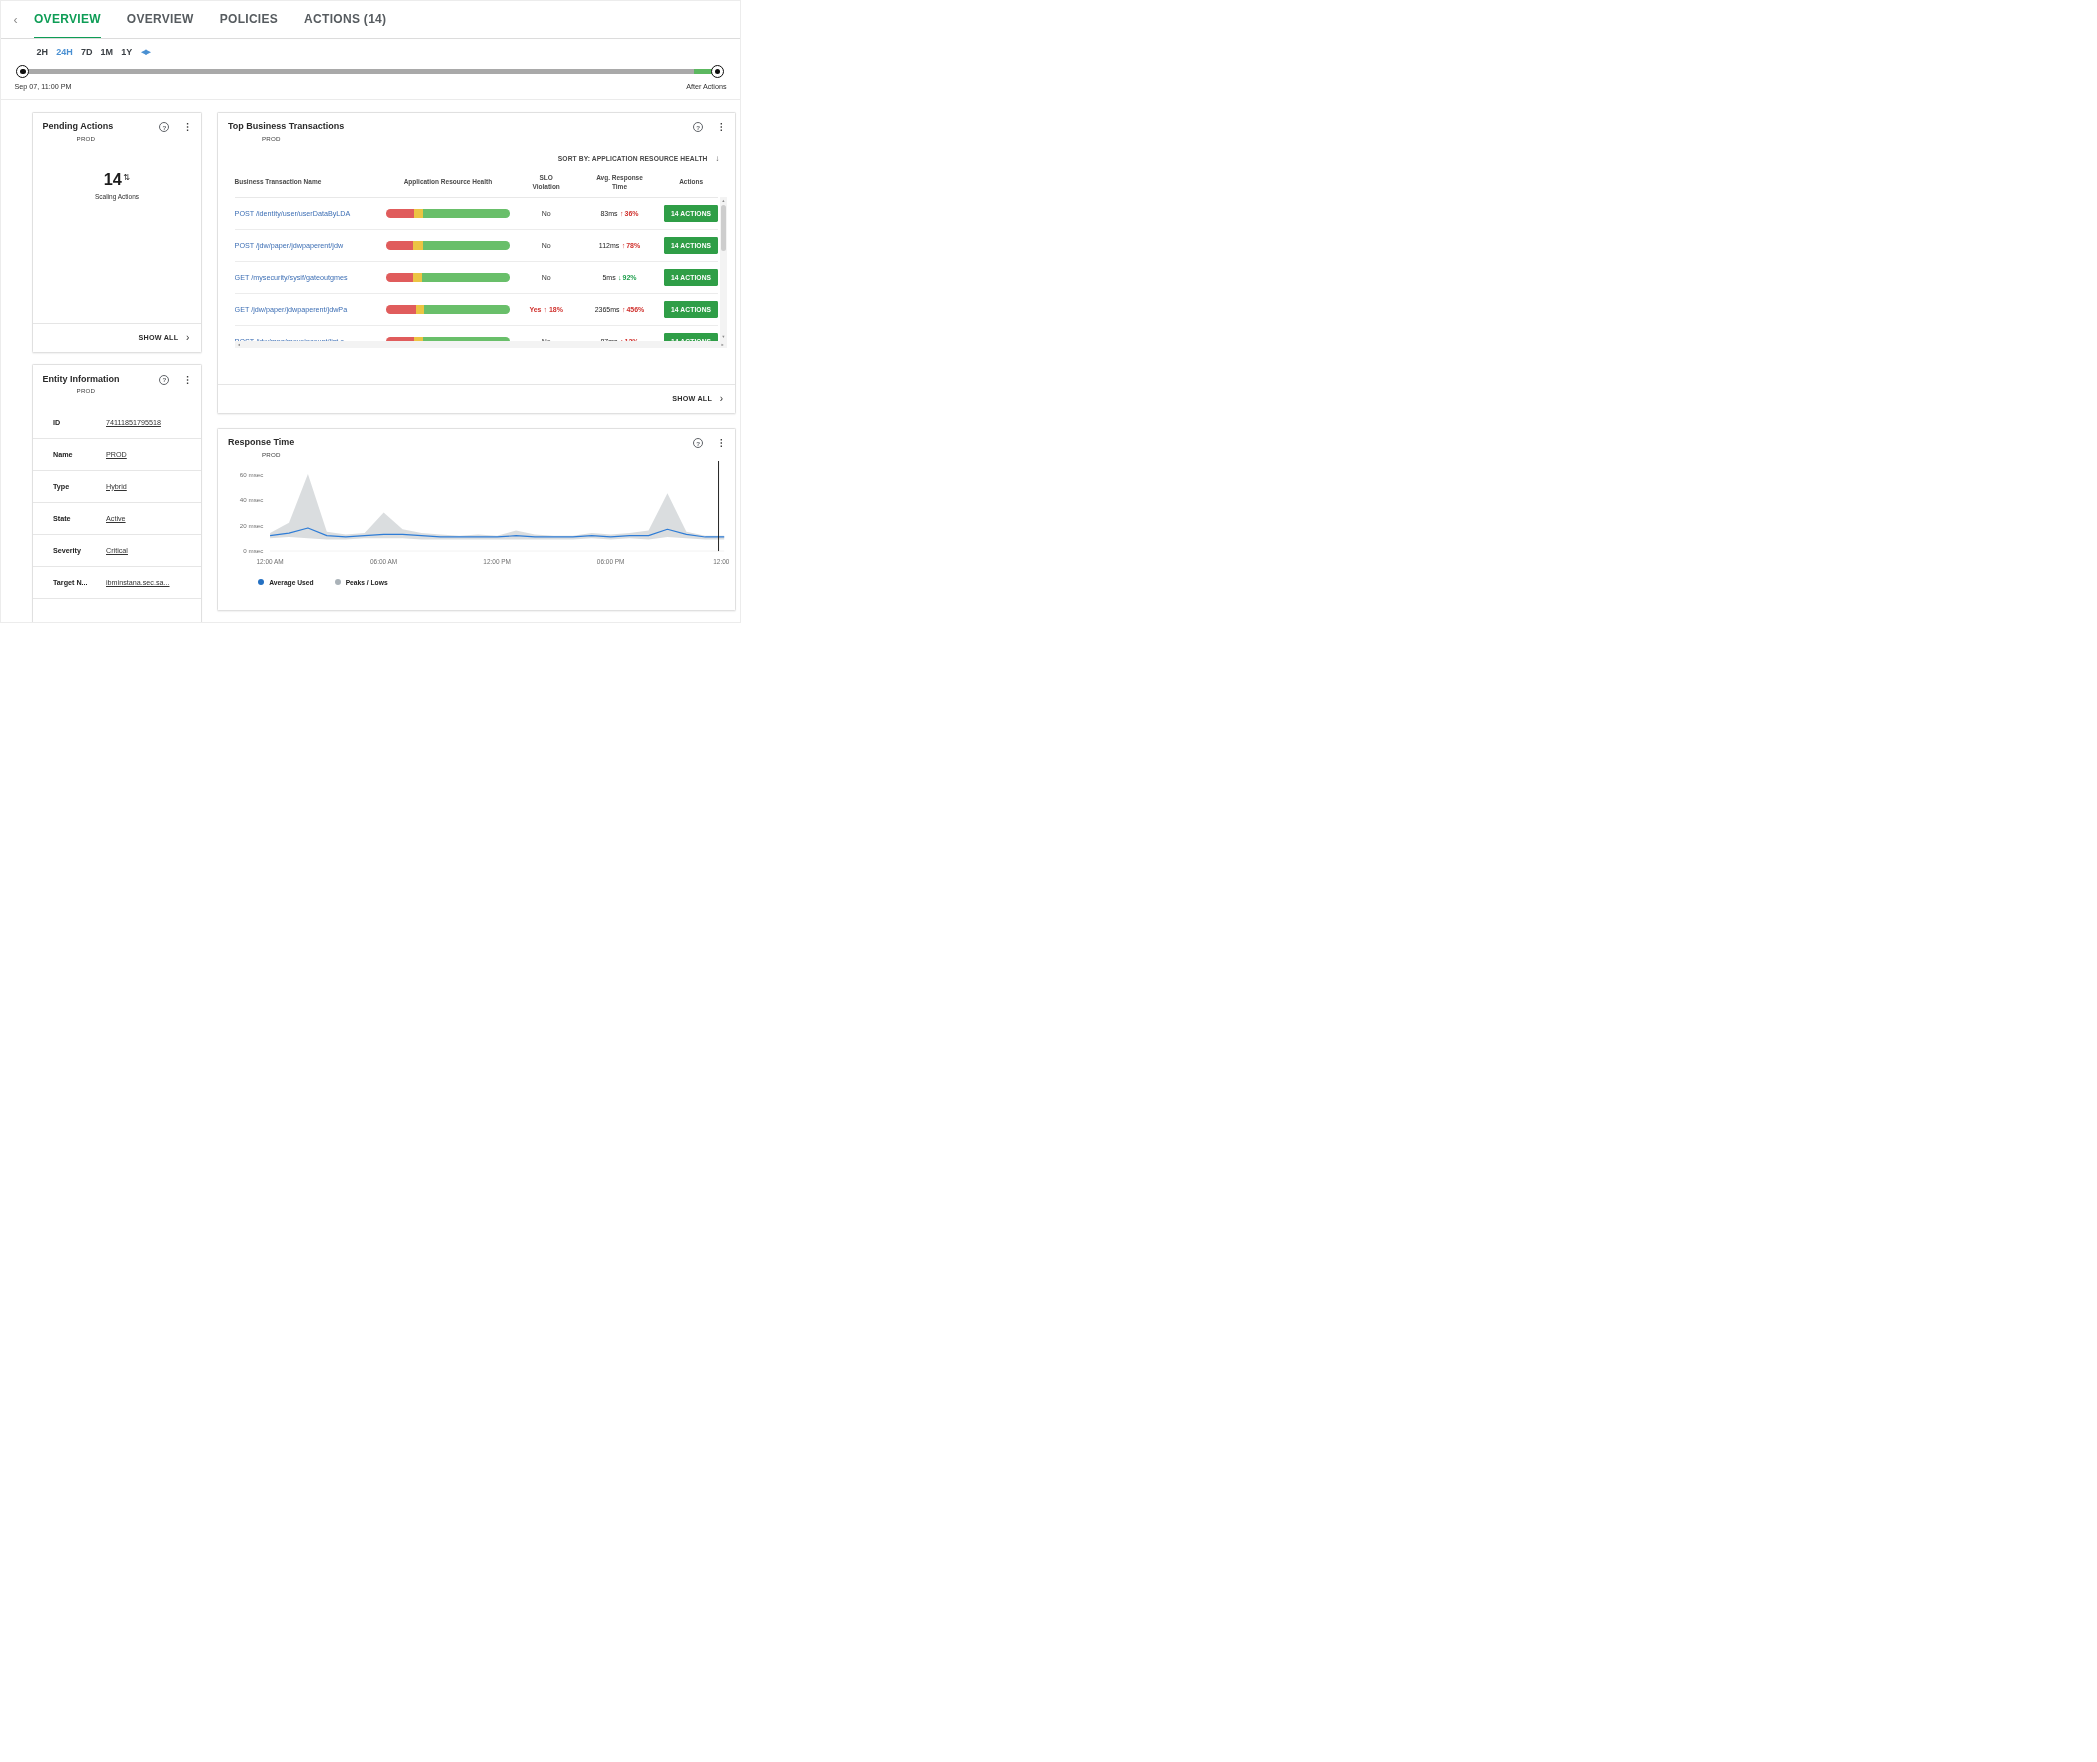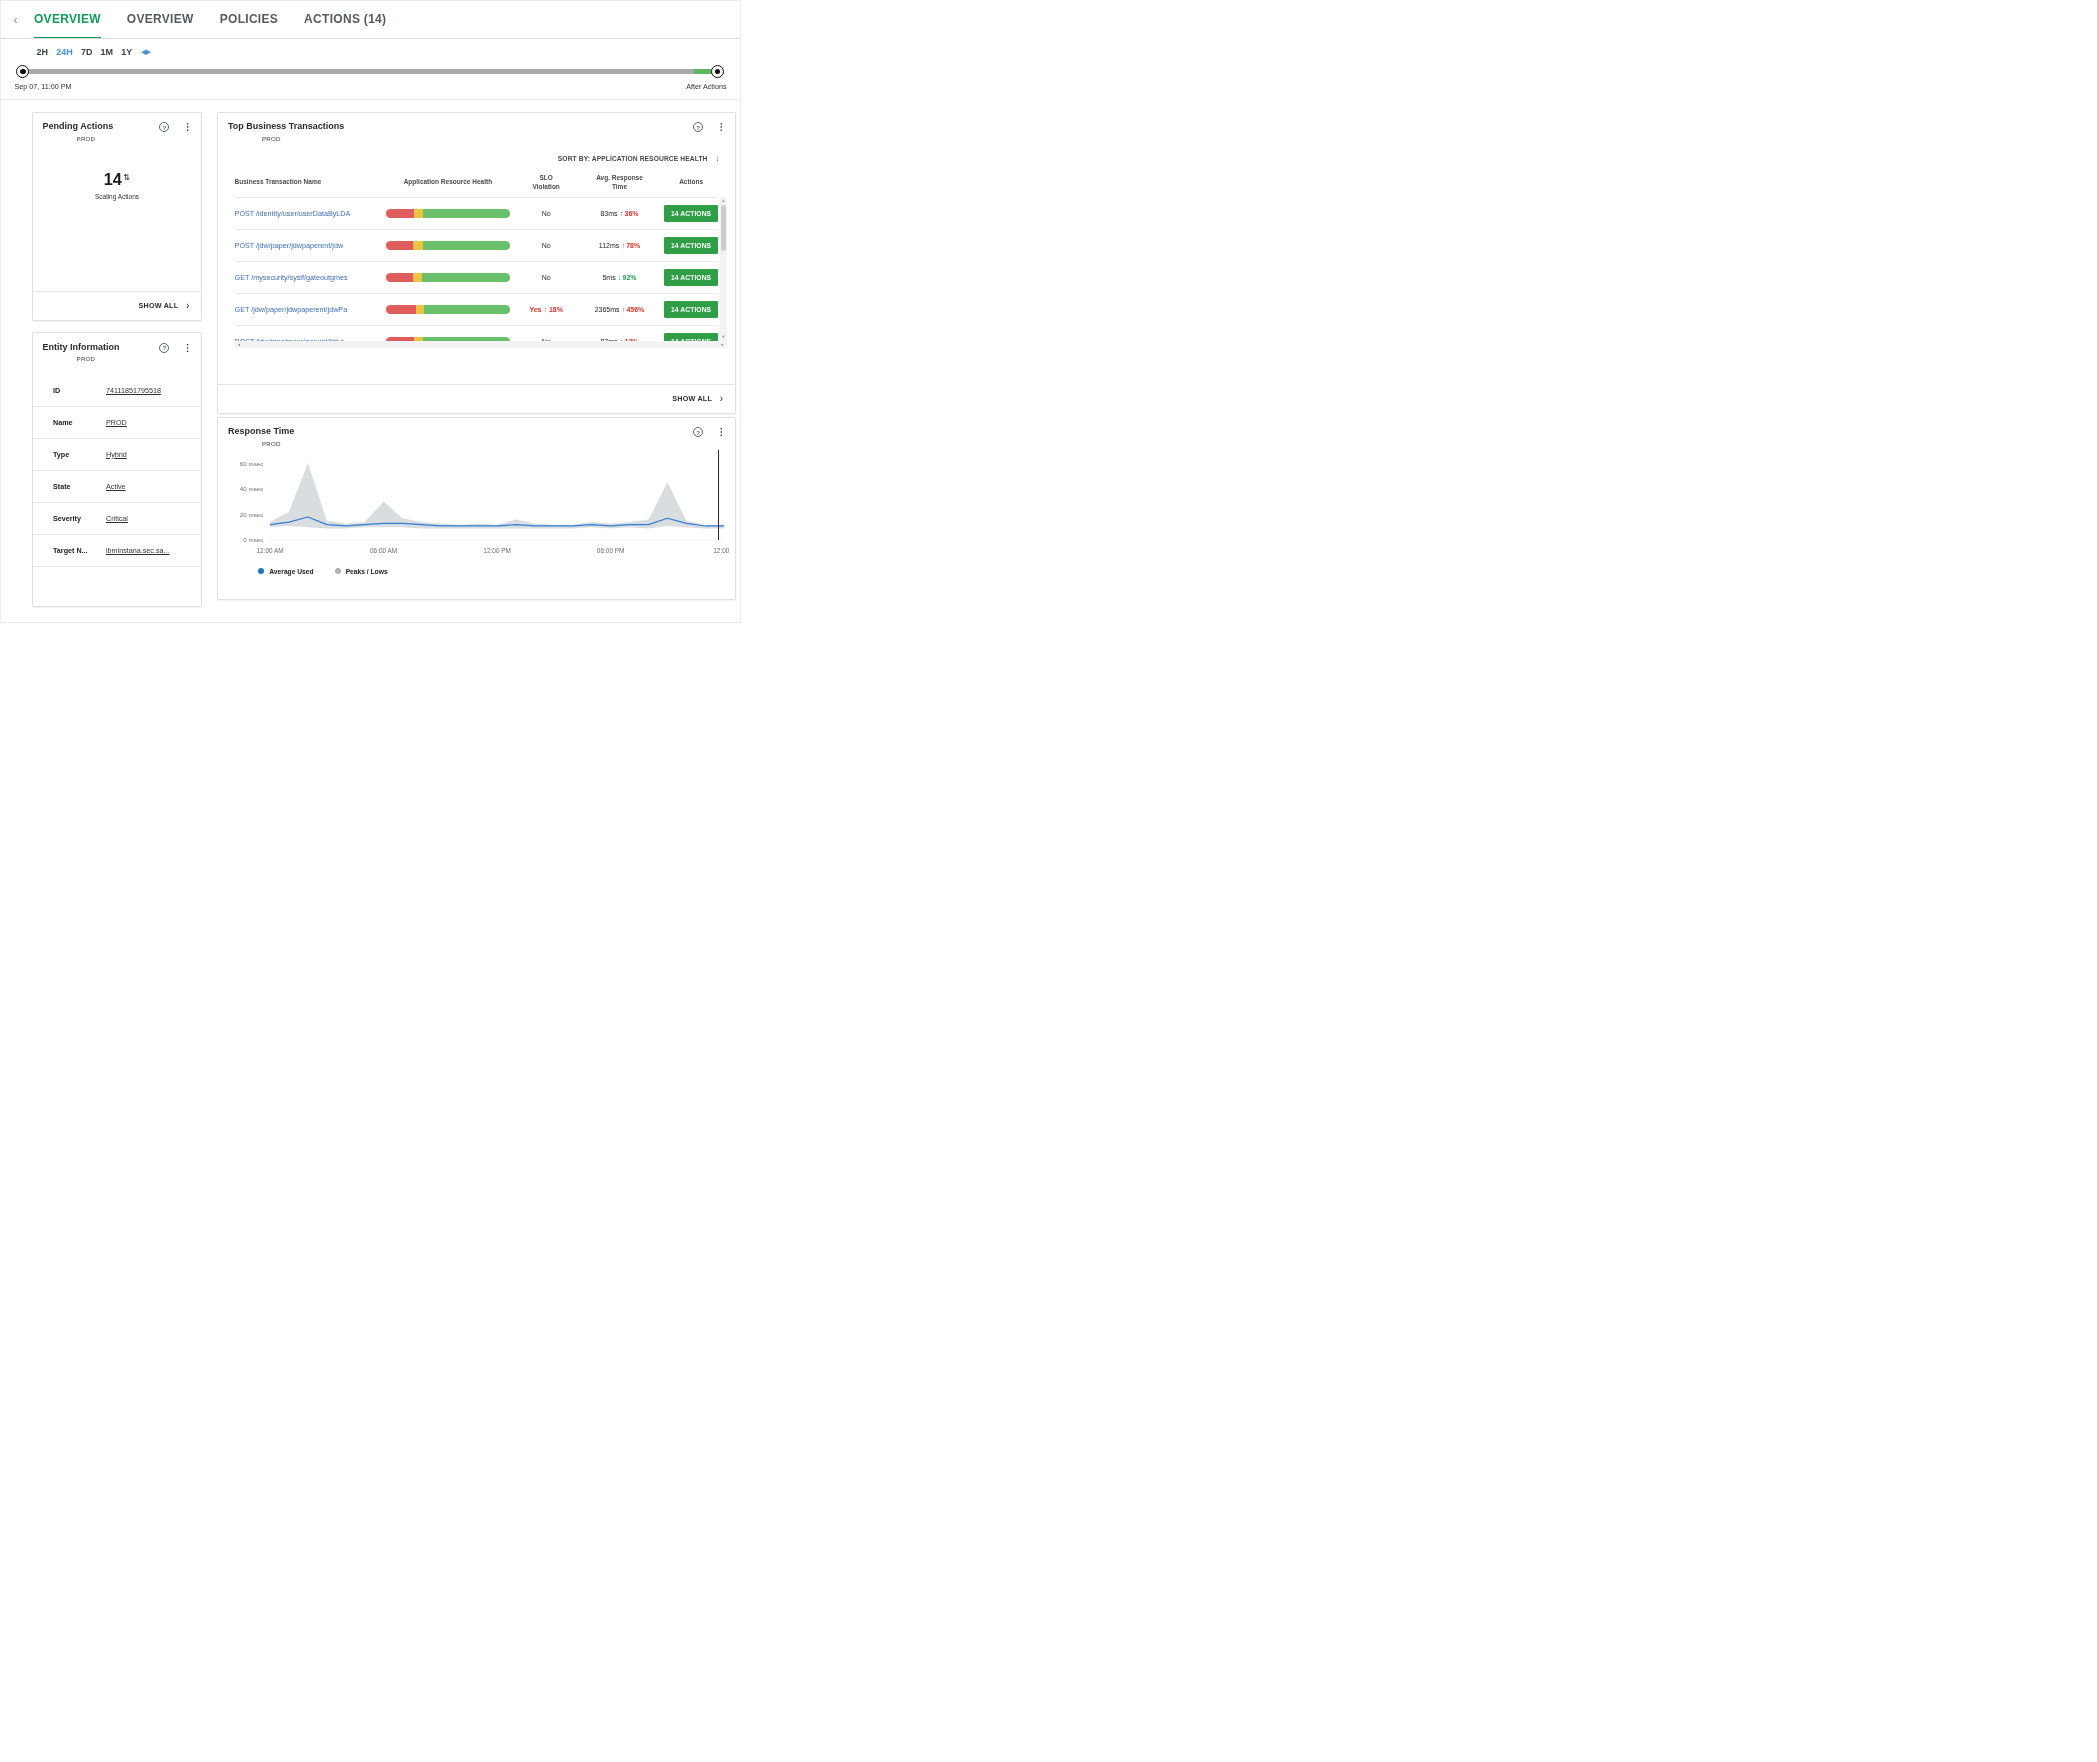--- a/index.html
+++ b/index.html
@@ -31,37 +31,37 @@
   .handle { position:absolute; top:2.4px; width:13px; height:13px; border:1.4px solid #0d0d0d; border-radius:50%;
             background:#fff; display:flex; align-items:center; justify-content:center; cursor:grab; }
   .handle i { width:5.3px; height:5.3px; background:#0d0d0d; border-radius:50%; }
   .handle.left { left:0; }
   .handle.right { right:0; }
   .slider-labels { display:flex; justify-content:space-between; font-size:7.2px; color:#2f2f2f; margin-top:2.9px; padding:0 1px; }
 
   
   .content { display:flex; gap:15.3px; padding:11.5px 4.3px 0 31px; align-items:flex-start; }
   .col-left { width:170px; display:flex; flex-direction:column; gap:11.5px; flex:0 0 170px; }
-  .col-right { flex:1; display:flex; flex-direction:column; gap:3px; min-width:0;border-radius:13px; }
+  .col-right { flex:1; display:flex; flex-direction:column; gap:14px; min-width:0;border-radius:13px; }
   .card { background:#fff; border:0.5px solid #e0e0e0; border-radius:1.4px;
           box-shadow:0 0.5px 1.4px rgba(0,0,0,.06); position:relative; }
   .card-head { padding:8.6px 9.6px 0 9.6px; }
   .card-title { font-size:9px; font-weight:700; color:#2a2a2a; }
   .card-scope { font-size:6.2px; color:#3f3f3f; letter-spacing:0.2px; margin:3.4px 0 0 34px; }
   .card-icons { position:absolute; top:9.6px; right:8.6px; display:flex; gap:13.4px; align-items:center; }
   .qicon { width:10px; height:10px; border:0.8px solid #5f6368; border-radius:50%; color:#5f6368;
            font-size:6.2px; font-weight:700; display:flex; align-items:center; justify-content:center; cursor:pointer; }
   .kebab { color:#3c3c3c; font-size:9.6px; font-weight:700; cursor:pointer; line-height:10px; }
 
   .card-footer { border-top:0.5px solid #e5e5e5; padding:7.7px 11.5px 8.6px; text-align:right; margin-top:auto; }
   .show-all { font-size:7.2px; font-weight:700; color:#2c2c2c; letter-spacing:0.2px; cursor:pointer; }
   .show-all .chev { margin-left:7.7px; font-size:10px; font-weight:400; vertical-align:-1px; }
 
   
-  .pending { height:209px; display:flex; flex-direction:column; }
+  .pending { height:241px; display:flex; flex-direction:column; }
   .pending-body { text-align:center; margin-top:28px; }
   .pending-count { font-size:16.3px; font-weight:700; color:#1d1d1d; }
   .count-arrow { font-size:8.2px; font-weight:400; vertical-align:4.8px; margin-left:1.4px; }
   .pending-caption { font-size:6.5px; color:#2e2e2e; margin-top:3.8px; }
 
   
   .entity { height:275px; overflow:hidden; display:flex; flex-direction:column; }
   .entity-rows { margin-top:12.5px; }
   .ent-row { display:flex; align-items:center; padding:11px 7.7px 11px 20px; border-bottom:0.5px solid #e6e6e6; font-size:7.2px; }
   .ent-label { flex:0 0 53px; font-weight:700; color:#222; }

